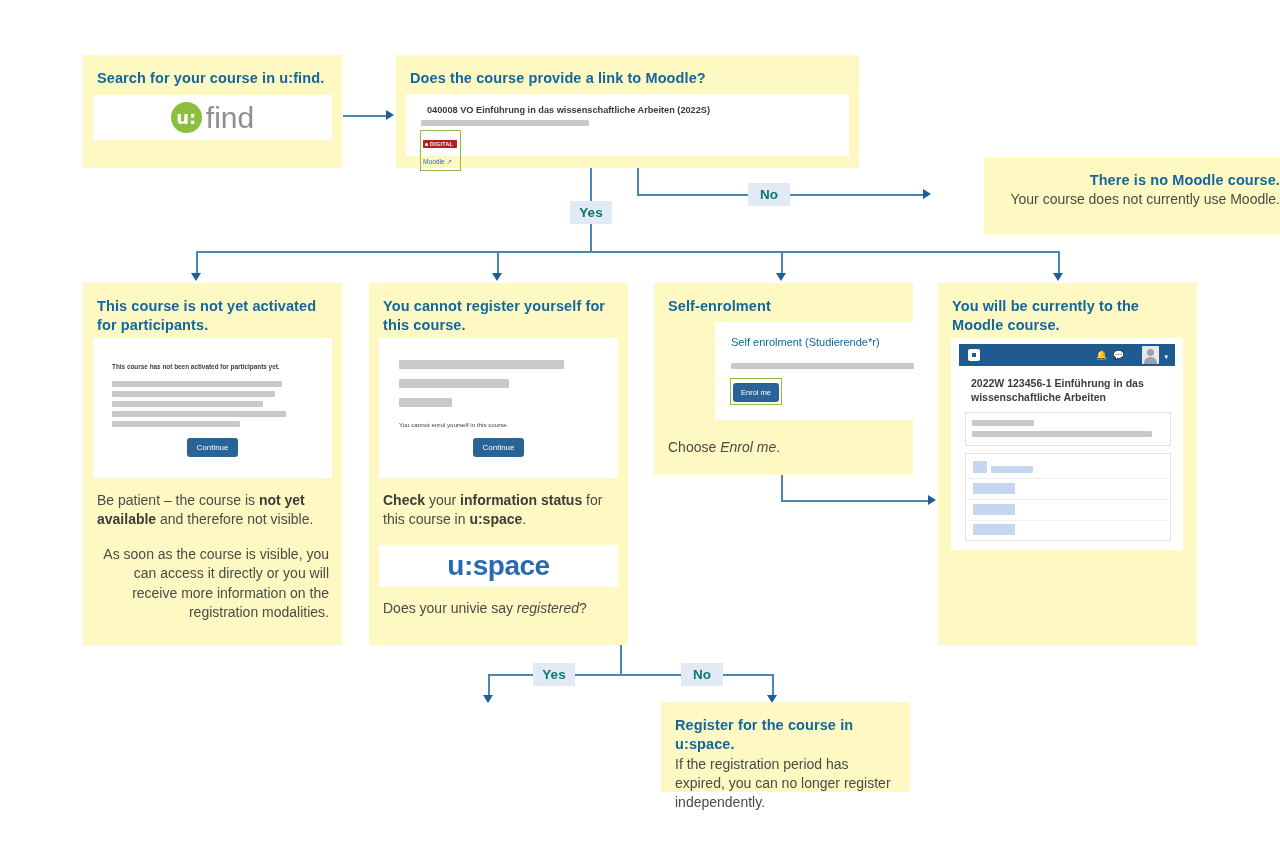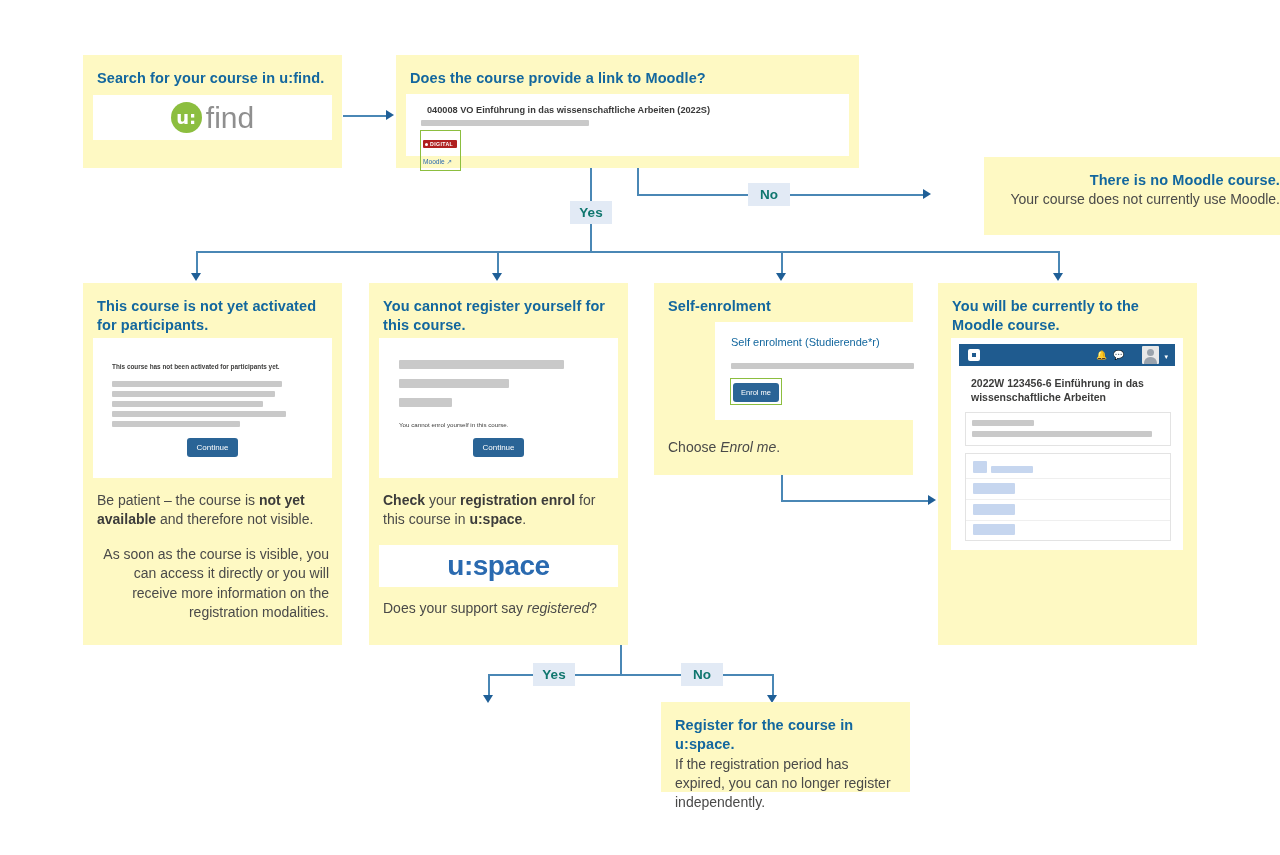--- a/index.html
+++ b/index.html
@@ -167,29 +167,29 @@
       <div class="bar" style="position:absolute;left:20px;top:22px;width:165px;height:9px;"></div>
       <div class="bar" style="position:absolute;left:20px;top:41px;width:110px;height:9px;"></div>
       <div class="bar" style="position:absolute;left:20px;top:60px;width:53px;height:9px;"></div>
       <div style="position:absolute;left:20px;top:83px;font-size:6.2px;color:#3c3c3b;">You cannot enrol yourself in this course.</div>
       <div style="position:absolute;left:0;top:98px;width:100%;text-align:center;">
         <span class="btn btn-continue">Continue</span>
       </div>
     </div>
 
     <div class="body-txt" style="position:absolute;left:14px;top:208px;width:232px;">
-      <b>Check</b><span> your </span><b>registration enrol</b><span> for this course in </span><b>u:space</b><span>.</span>
+      <b>Check</b><span> your </span><b>information status</b><span> for this course in </span><b>u:space</b><span>.</span>
     </div>
 
     <div class="shot" style="position:absolute;left:10px;top:262px;width:239px;height:42px;">
       <div class="uspace-txt">u:space</div>
     </div>
 
     <div class="body-txt" style="position:absolute;left:14px;top:316px;width:232px;">
-      <span>Does your support say </span><i>registered</i><span>?</span>
+      <span>Does your univie say </span><i>registered</i><span>?</span>
     </div>
   </div>
 
   <div class="panel panel-pad" style="left:654px;top:283px;width:259px;height:192px;">
     <div class="heading">Self-enrolment</div>
 
     <div class="shot" style="position:absolute;left:13px;top:39px;width:229px;height:98px;margin-left:48px;">
       <div style="position:absolute;left:16px;top:14px;font-size:11px;color:#13679e;">Self enrolment (Studierende*r)</div>
       <div class="bar" style="position:absolute;left:16px;top:41px;width:183px;height:6px;"></div>
       <div class="greenbox" style="position:absolute;left:15px;top:56px;padding:2px;">
@@ -211,21 +211,21 @@
 
     <div class="shot" style="position:absolute;left:13px;top:55px;width:232px;height:509px;height:212px;">
       <div class="m-nav" style="margin:6px 8px 0 8px;">
         <div class="m-logo"></div>
         <div class="m-ico" style="right:67px;">🔔</div>
         <div class="m-ico" style="right:50px;">💬</div>
         <div class="m-av"></div>
         <div class="m-caret">▾</div>
       </div>
 
-      <div class="m-title" style="position:absolute;left:20px;top:39px;width:190px;">2022W 123456-6 Einführung in das wissenschaftliche Arbeiten</div>
+      <div class="m-title" style="position:absolute;left:20px;top:39px;width:190px;">2022W 123456-1 Einführung in das wissenschaftliche Arbeiten</div>
 
       <div class="m-card" style="position:absolute;left:14px;top:74px;width:204px;height:32px;">
         <div class="bar" style="position:absolute;left:6px;top:7px;width:62px;height:6px;"></div>
         <div class="bar" style="position:absolute;left:6px;top:18px;width:180px;height:6px;"></div>
       </div>
 
       <div class="m-card" style="position:absolute;left:14px;top:115px;width:204px;height:86px;">
         <div class="m-row-sep" style="position:absolute;left:0;top:0;width:100%;height:24px;">
           <div class="bar-lt" style="position:absolute;left:7px;top:7px;width:14px;height:12px;"></div>
           <div class="bar-lt" style="position:absolute;left:25px;top:12px;width:42px;height:7px;"></div>

